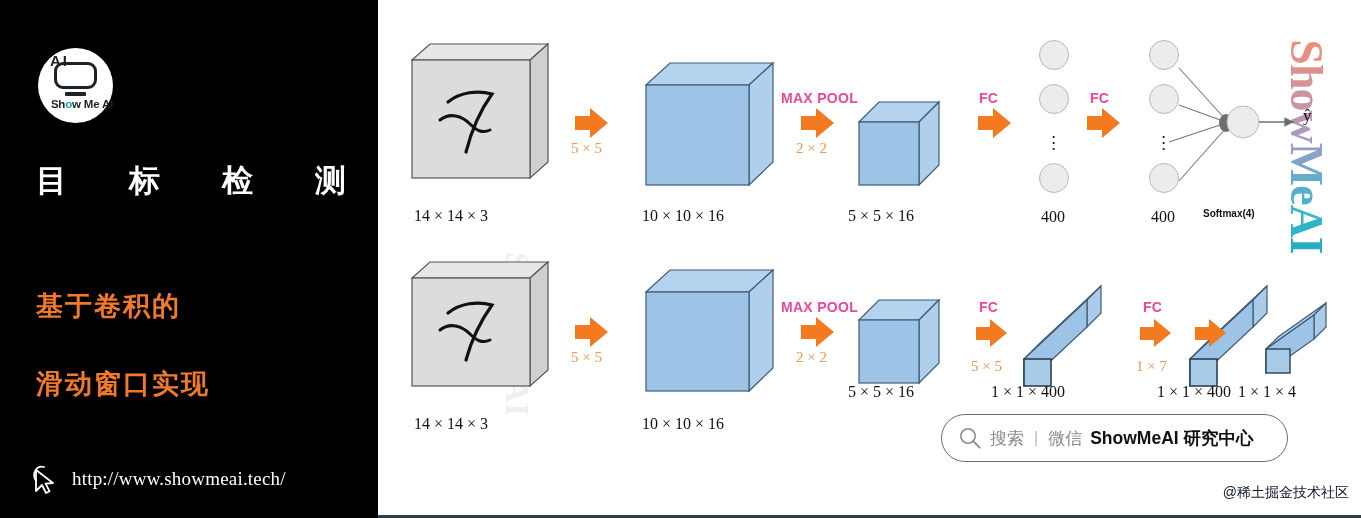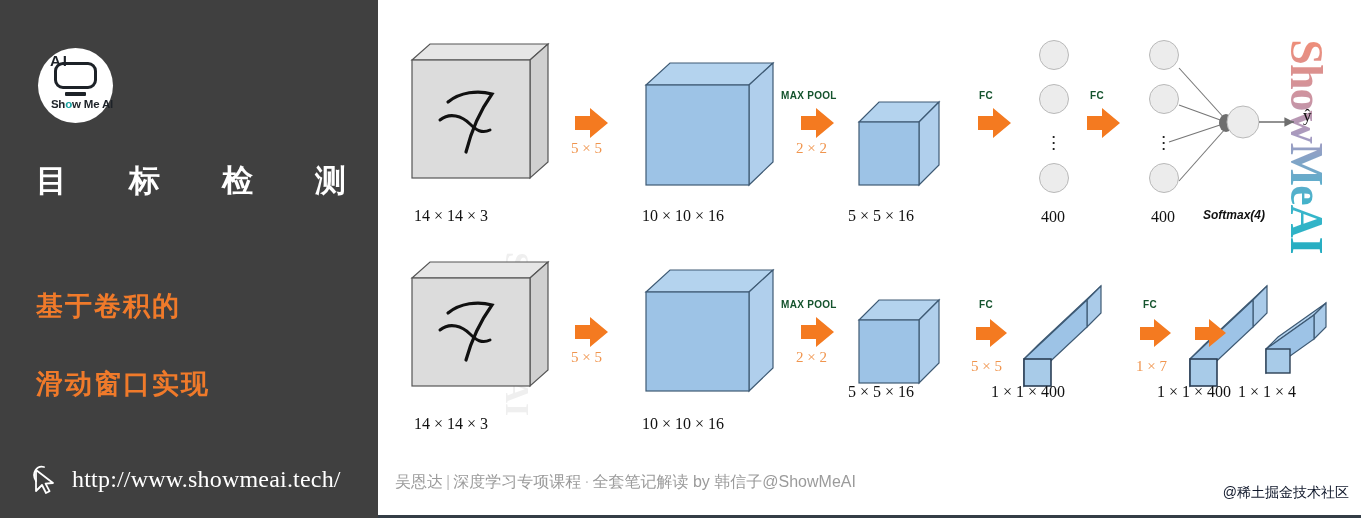--- a/index.html
+++ b/index.html
@@ -6,21 +6,21 @@
   body{
     width:1361px;height:518px;overflow:hidden;
     background:#ffffff;
     font-family:"Liberation Sans", sans-serif;
   }
   .page{position:relative;width:1361px;height:518px;overflow:hidden;background:#fff;}
 
   
   .sidebar{
     position:absolute;left:0;top:0;width:378px;height:518px;
-    background:#404040;
+    background:#000000;
   }
   .logo{
     position:absolute;left:38px;top:48px;width:75px;height:75px;border-radius:50%;
     background:#ffffff;
   }
   .logo-ai-box{
     position:absolute;left:16px;top:14px;width:43px;height:27px;
     border:3.5px solid #1d2228;border-radius:9px;box-sizing:border-box;
   }
   .logo-ai-text{
@@ -57,21 +57,21 @@
     font-family:"Liberation Sans", sans-serif;white-space:nowrap;
   }
   .subtitle-1{top:288px;}
   .subtitle-2{top:366px;}
 
   .url-row{
     position:absolute;left:32px;top:464px;display:flex;align-items:center;gap:14px;
   }
   .cursor-icon{width:26px;height:30px;display:block;}
   .url-text{
-    color:#ffffff;font-size:24px;letter-spacing:0.2px;
+    color:#ffffff;font-size:19px;letter-spacing:0.2px;
     font-family:"Liberation Serif", serif;white-space:nowrap;
   }
 
   
   .main{
     position:absolute;left:378px;top:0;width:983px;height:518px;background:#ffffff;
   }
   .stage{position:absolute;left:0;top:0;width:983px;height:518px;}
 
   
@@ -89,23 +89,23 @@
     position:absolute;left:158px;top:252px;
     transform:rotate(90deg);transform-origin:left top;
     font-size:34px;font-weight:bold;color:#efefef;
     font-family:"Liberation Serif", serif;white-space:nowrap;pointer-events:none;
   }
 
   .lbl{
     position:absolute;color:#111;font-size:16px;white-space:nowrap;
     font-family:"Liberation Serif", serif;
   }
-  .lbl.bold{font-weight:bold;font-family:"Liberation Sans", sans-serif;font-size:12px;font-style:italic;}
+  .lbl.bold{font-weight:bold;font-family:"Liberation Sans", sans-serif;font-size:10px;}
   .op{
-    position:absolute;color:#14532d;font-size:10px;font-weight:bold;white-space:nowrap;
+    position:absolute;color:#ec4899;font-size:14px;font-weight:bold;white-space:nowrap;
     font-family:"Liberation Sans", sans-serif;letter-spacing:0.3px;
   }
   .kern{
     position:absolute;color:#f0954e;font-size:15px;white-space:nowrap;
     font-family:"Liberation Serif", serif;
   }
   .arrow{position:absolute;}
   .nodenum{
     position:absolute;color:#111;font-size:16px;white-space:nowrap;
     font-family:"Liberation Serif", serif;
@@ -391,22 +391,29 @@
       <div class="op" style="left:601px;top:299px;">FC</div>
       <div class="kern" style="left:593px;top:358px;">5 × 5</div>
       <div class="lbl" style="left:613px;top:383px;">1 × 1 × 400</div>
 
       <div class="op" style="left:765px;top:299px;">FC</div>
       <div class="kern" style="left:758px;top:358px;">1 × 7</div>
       <div class="lbl" style="left:779px;top:383px;">1 × 1 × 400</div>
 
       <div class="lbl" style="left:860px;top:383px;">1 × 1 × 4</div>
 
-
-      <div class="caption">
-        <span>吴恩达</span><span class="sep">|</span><span>深度学习专项课程</span><span class="sep">·</span><span>全套笔记解读</span>&nbsp;<span>by 韩信子@ShowMeAI</span>
+      <div class="searchbox">
+        <svg class="mag" viewBox="0 0 24 24">
+          <circle cx="10" cy="10" r="7.2" fill="none" stroke="#8b8b8b" stroke-width="1.6"></circle>
+          <line x1="15.2" y1="15.2" x2="21.5" y2="21.5" stroke="#8b8b8b" stroke-width="1.8" stroke-linecap="round"></line>
+        </svg>
+        <span class="sb-gray">搜索</span>
+        <span class="sb-sep">|</span>
+        <span class="sb-gray">微信</span>
+        <span class="sb-bold">ShowMeAI 研究中心</span>
       </div>
+
 
       <div class="credit">@稀土掘金技术社区</div>
       <div class="botline"></div>
     </div>
   </div>
 </div>
 
 </body></html>

